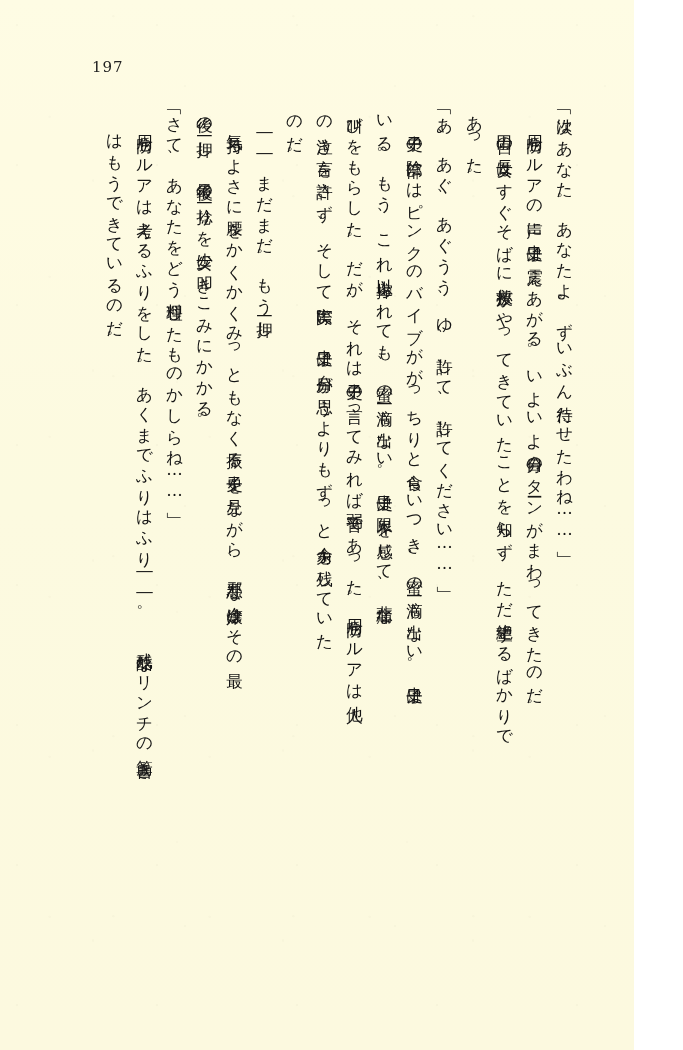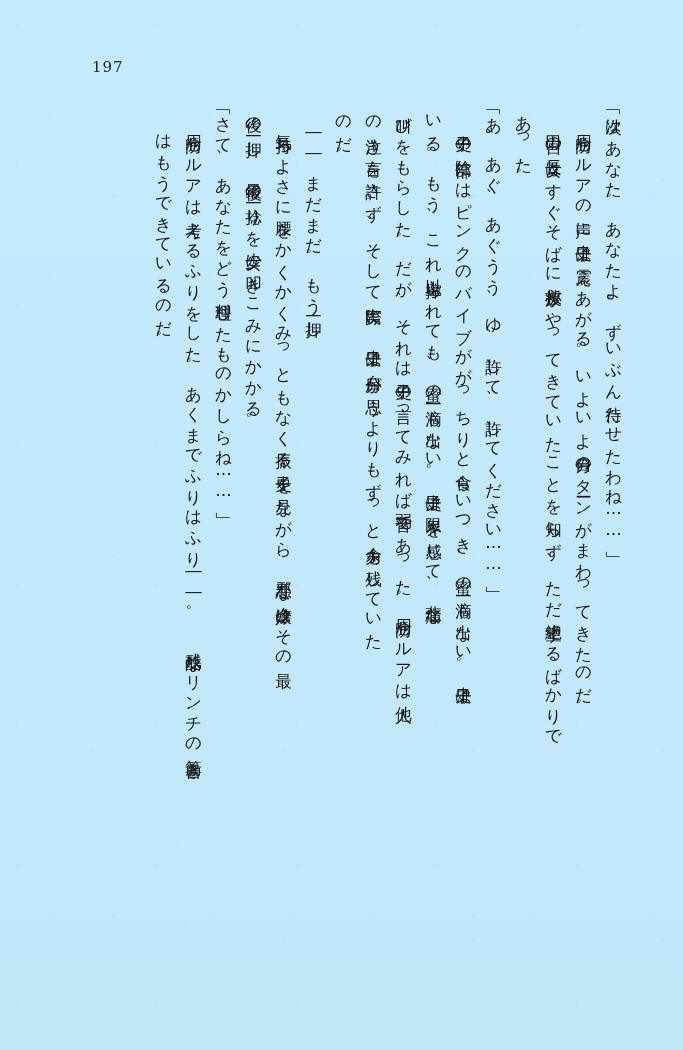--- a/index.html
+++ b/index.html
@@ -9,23 +9,23 @@
   }
   body {
     width: 683px;
     height: 1050px;
     overflow: hidden;
     font-family: "DejaVu Serif", "Liberation Serif", serif;
     color: #1a1a1a;
   }
   .page {
     position: relative;
-    width: 683px;
+    width: 634px;
     height: 1050px;
-    background: #7dd3fc;
+    background: #fef9c3;
   }
   
   .paper-texture {
     position: absolute;
     inset: 0;
     pointer-events: none;
     opacity: 0.55;
     background:
       radial-gradient(circle at 12% 18%, rgba(0,0,0,0.035) 0 1px, transparent 1.4px),
       radial-gradient(circle at 63% 9%, rgba(0,0,0,0.03) 0 1px, transparent 1.4px),

